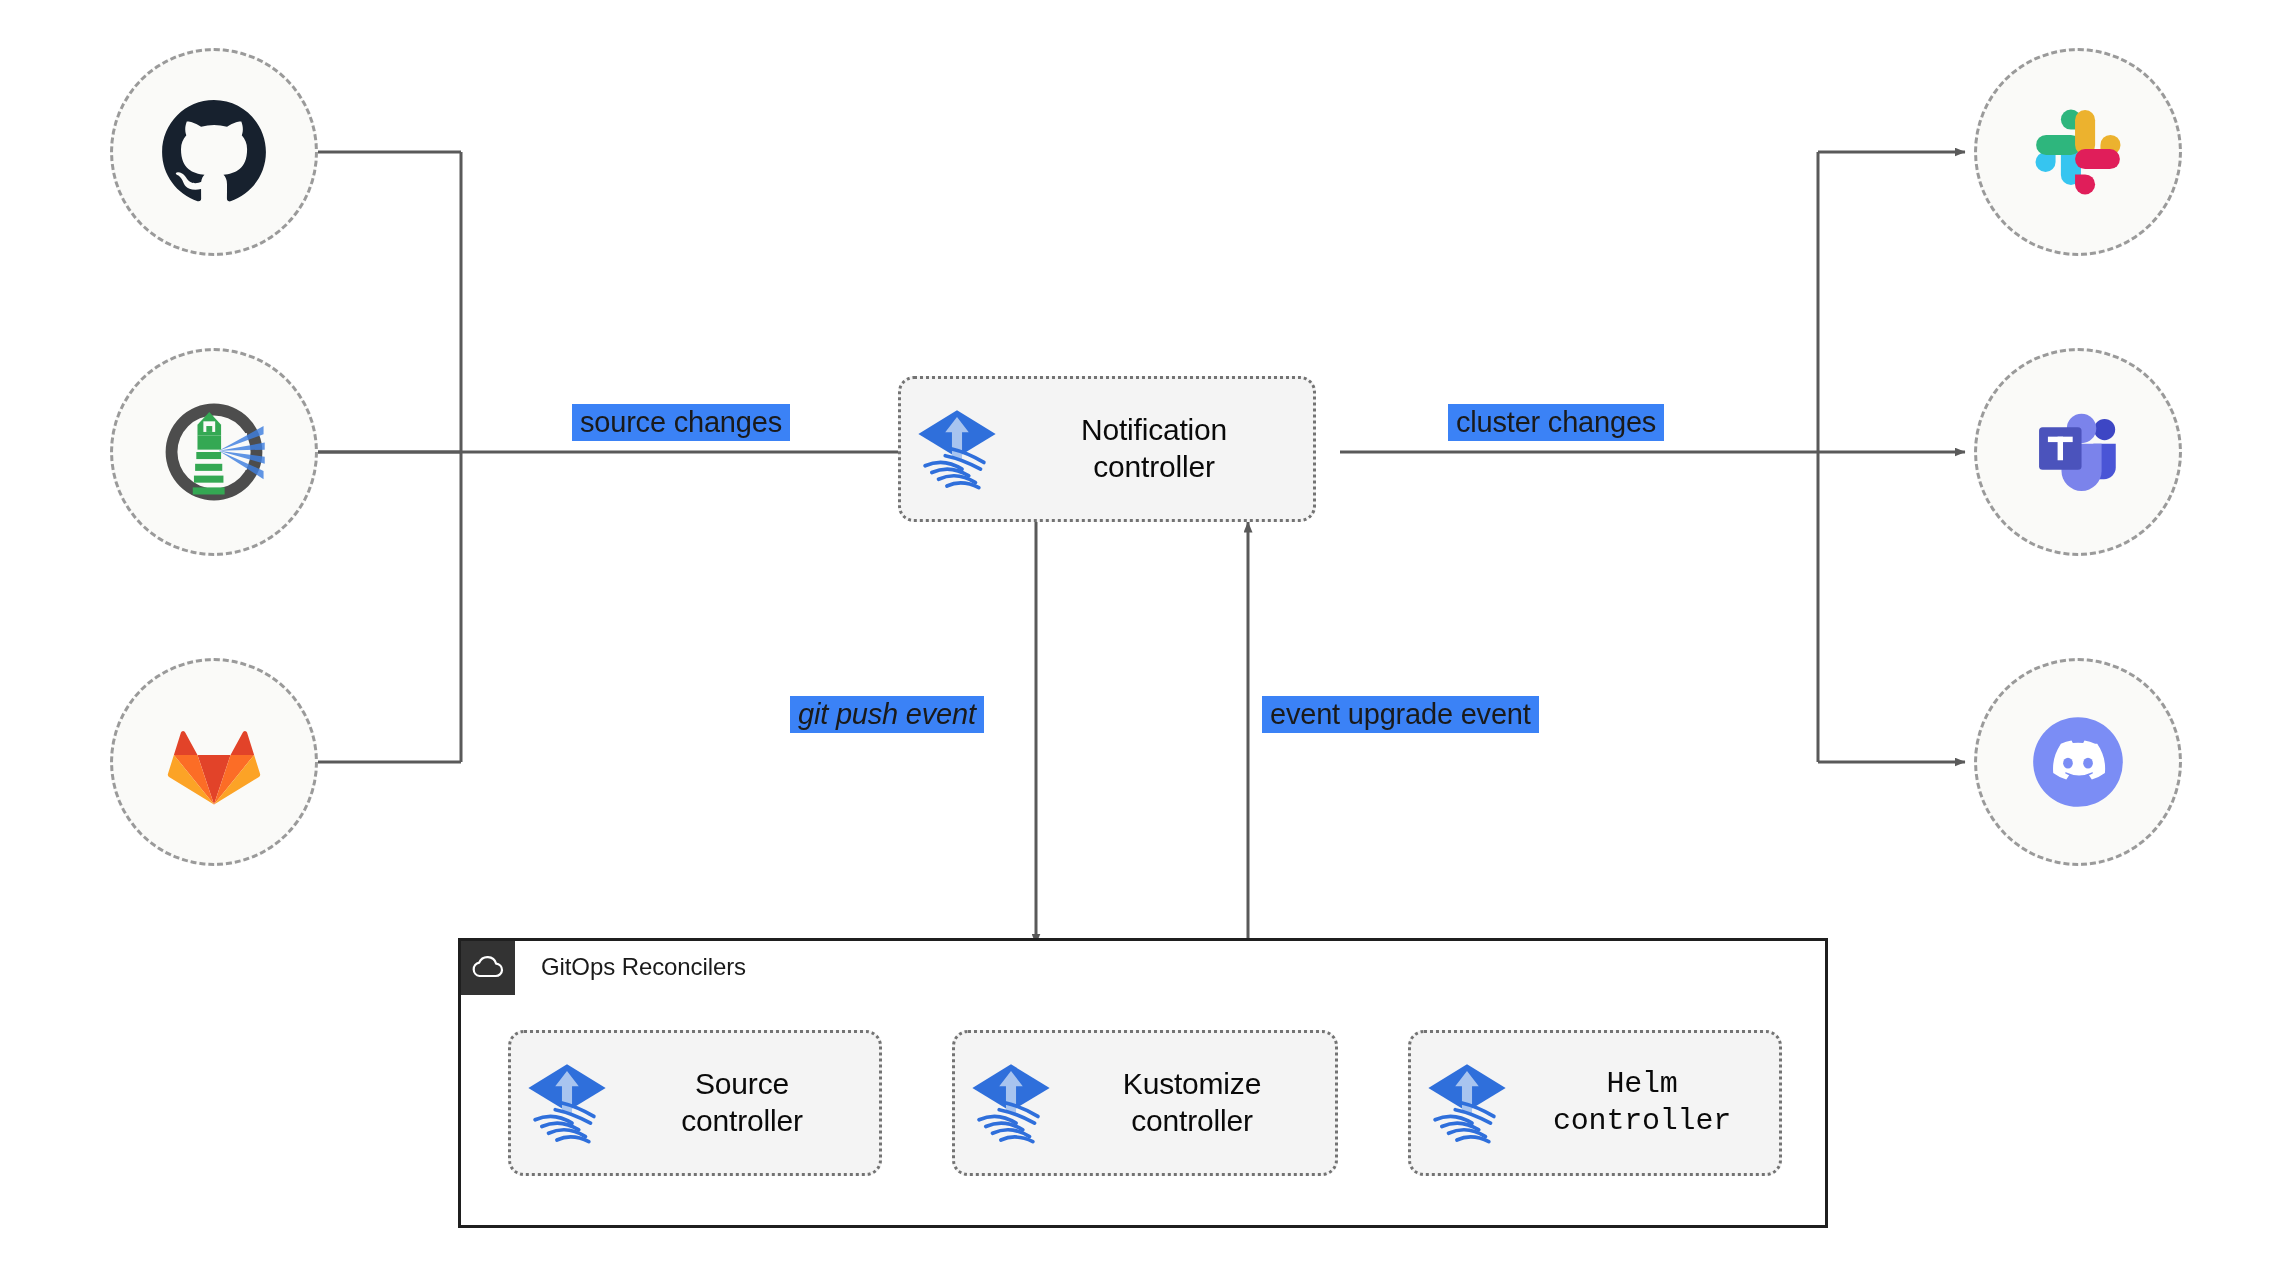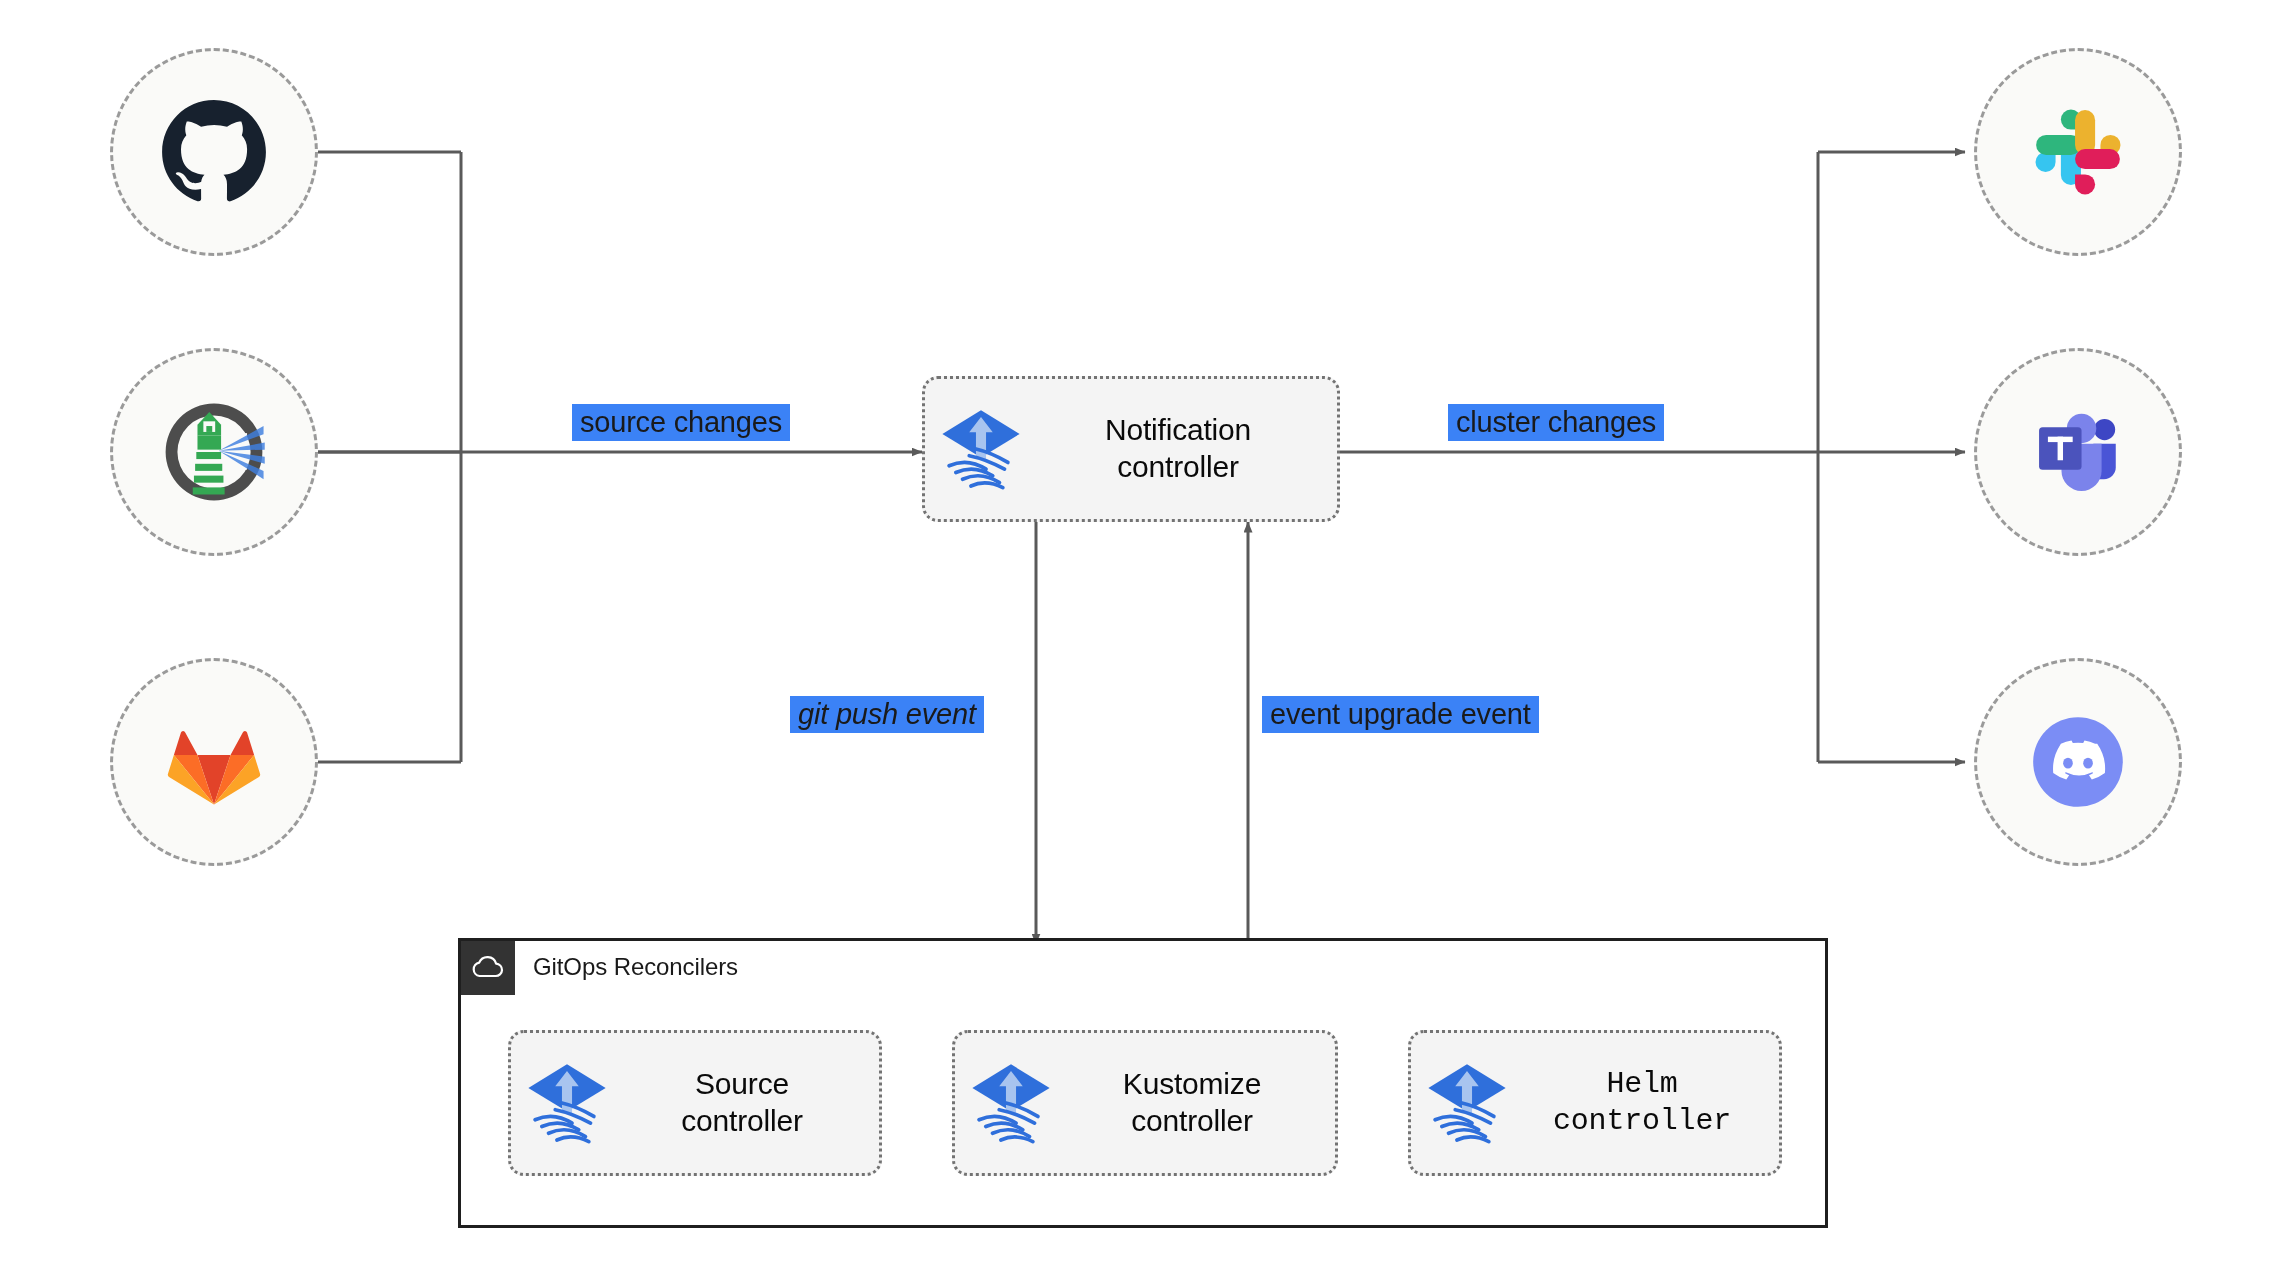--- a/index.html
+++ b/index.html
@@ -88,21 +88,21 @@
     top: 0;
     width: 54px;
     height: 54px;
     background: #333333;
     display: flex;
     align-items: center;
     justify-content: center;
   }
   #recon-title {
     position: absolute;
-    left: 72px;
+    left: 80px;
     top: 12px;
     font-size: 24px;
     color: #1a1a1a;
     letter-spacing: -0.1px;
   }
 
   
   .edge-label {
     position: absolute;
     font-size: 29px;
@@ -229,21 +229,21 @@
 
   <div class="circle-node" style="left:1974px; top:658px;">
     <svg class="glyph" viewBox="0 0 100 100">
       <circle cx="50" cy="50" r="38" fill="#7b8df5"></circle>
       <path fill="#ffffff" d="M64.5 34.5a36 36 0 0 0-9-2.8l-1.1 2.3a33 33 0 0 0-8.8 0l-1.1-2.3a36 36 0 0 0-9 2.8c-5.7 8.5-7.2 16.7-6.5 24.8a36.5 36.5 0 0 0 11.1 5.6l2.4-3.7a23.6 23.6 0 0 1-3.7-1.8l.9-.7a26 26 0 0 0 22.4 0l.9.7a23.6 23.6 0 0 1-3.7 1.8l2.4 3.7a36.5 36.5 0 0 0 11.1-5.6c.9-9.4-1.5-17.5-6.5-24.8z"></path>
       <ellipse cx="41.5" cy="51" rx="4.1" ry="4.6" fill="#7b8df5"></ellipse>
       <ellipse cx="58.5" cy="51" rx="4.1" ry="4.6" fill="#7b8df5"></ellipse>
     </svg>
   </div>
 
-  <div class="ctl-box" style="left:922px; top:376px; width:418px; height:146px;">
+  <div class="ctl-box" style="left:898px; top:376px; width:418px; height:146px;">
     <svg class="flux" viewBox="0 0 100 100">
       <path fill="#2f6fdb" d="M50 4 L96 32 L50 60 L4 32 Z"></path>
       <path fill="#a8c4ef" d="M50 12 L64 30 H56 V62 H44 V30 H36 Z"></path>
       <g stroke="#2f6fdb" stroke-width="4.4" fill="none" stroke-linecap="round">
         <path d="M12 70 Q34 60 56 74"></path>
         <path d="M20 78 Q42 68 64 82"></path>
         <path d="M28 86 Q50 76 72 90"></path>
         <path d="M38 94 Q56 86 76 96"></path>
         <path d="M44 50 Q62 54 82 66"></path>
         <path d="M36 58 Q56 62 78 74"></path>

